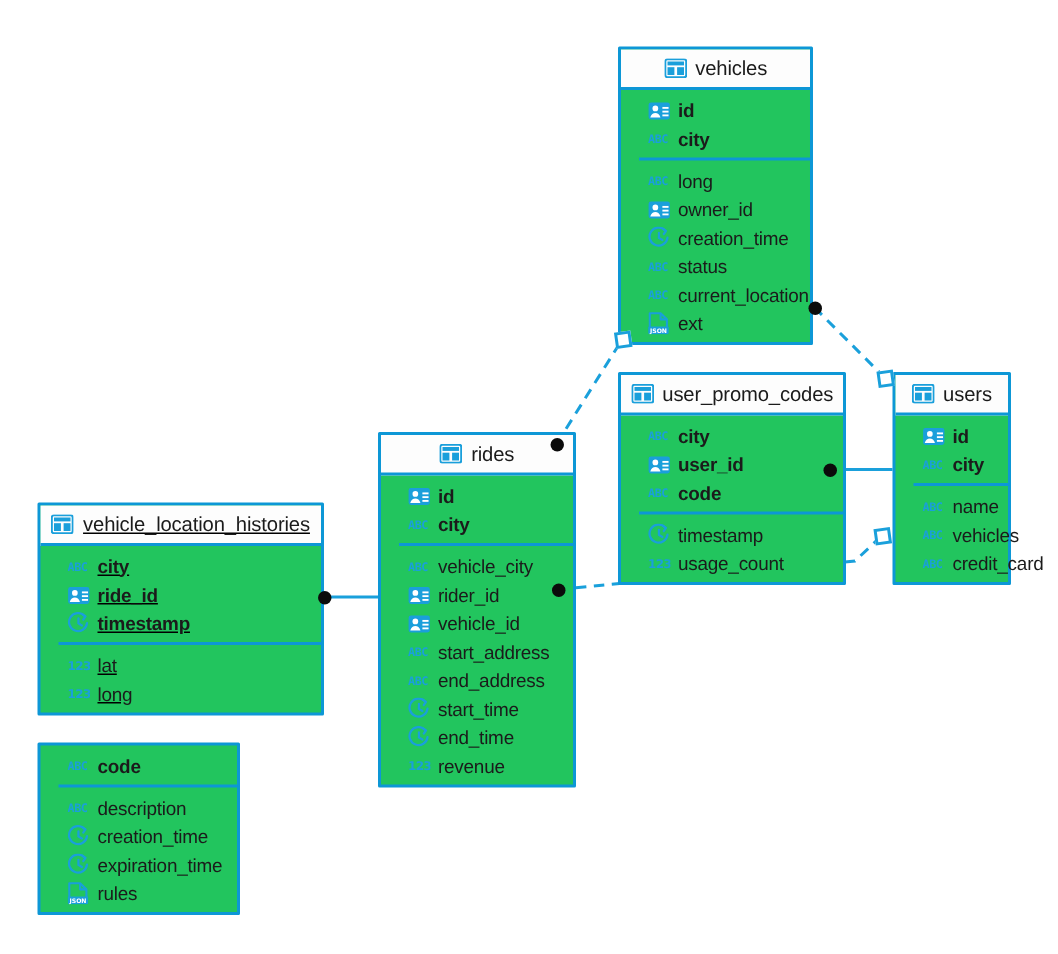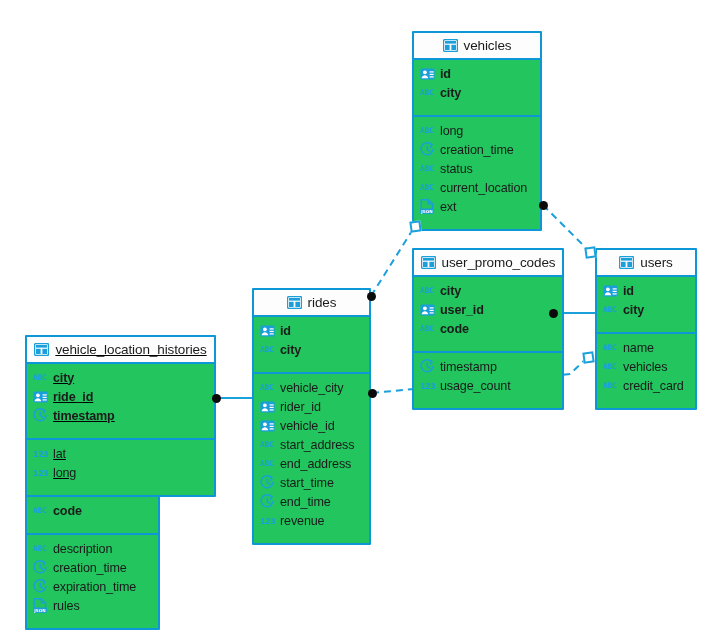--- a/index.html
+++ b/index.html
@@ -45,21 +45,22 @@
     border-bottom: 2px solid #0d97d6;
     padding: 0 8px;
   }
   .tbl-title {
     font-size: 13.5px;
     color: #1b1b1b;
     white-space: nowrap;
     letter-spacing: -0.1px;
   }
   .col-group {
-    padding: 4px 0 13px 0;
+    padding: 4px 0 3px 0;
+    margin-left: 12px;
   }
   .col-group.pk {
     border-bottom: 2px solid #0d97d6;
   }
   .col-row {
     display: flex;
     align-items: center;
     gap: 5px;
     height: 19px;
     padding: 0 6px 0 6px;
@@ -154,20 +155,33 @@
           <div class="col-row">
             <span class="ico">
               <svg width="16" height="9" viewBox="0 0 16 9">
                 <text x="0" y="7.6" font-family="DejaVu Sans Mono, monospace" font-size="8.4" font-weight="bold" fill="#1a9fdb" letter-spacing="-0.3">ABC</text>
               </svg>
             </span>
             <span class="col-name">long</span>
           </div>
           <div class="col-row">
             <span class="ico">
+              <svg width="15" height="12" viewBox="0 0 15 12">
+                <rect x="0.4" y="0.4" width="14.2" height="11.2" rx="1.6" fill="#1a9fdb"></rect>
+                <circle cx="4.9" cy="4.3" r="1.9" fill="#ffffff"></circle>
+                <path d="M1.5 10.3c0.5-2.1 2-3 3.4-3s2.9 0.9 3.4 3z" fill="#ffffff"></path>
+                <rect x="9.6" y="3.3" width="4.1" height="1.25" fill="#ffffff"></rect>
+                <rect x="9.6" y="5.8" width="4.1" height="1.25" fill="#ffffff"></rect>
+                <rect x="9.6" y="8.3" width="4.1" height="1.25" fill="#ffffff"></rect>
+              </svg>
+            </span>
+            <span class="col-name">owner_id</span>
+          </div>
+          <div class="col-row">
+            <span class="ico">
               <svg width="15" height="15" viewBox="0 0 15 15">
                 <path d="M11.4 2.6A6 6 0 1 0 13 7.4" fill="none" stroke="#1a9fdb" stroke-width="1.5" stroke-linecap="round"></path>
                 <path d="M9.8 1.4l2.2 1.5-1.5 2.2" fill="none" stroke="#1a9fdb" stroke-width="1.5" stroke-linecap="round" stroke-linejoin="round"></path>
                 <path d="M7.3 4.3v3.3l2.3 1.4" fill="none" stroke="#1a9fdb" stroke-width="1.5" stroke-linecap="round"></path>
               </svg>
             </span>
             <span class="col-name">creation_time</span>
           </div>
           <div class="col-row">
             <span class="ico">
@@ -255,21 +269,21 @@
           <div class="col-row">
             <span class="ico">
               <svg width="17" height="9" viewBox="0 0 17 9">
                 <text x="0" y="8" font-family="DejaVu Sans, sans-serif" font-size="9" font-weight="bold" fill="#1a9fdb" letter-spacing="-0.4">123</text>
               </svg>
             </span>
             <span class="col-name">usage_count</span>
           </div>
         </div>
       </div>
-      <div class="table-node" style="left: 595px; top: 248px; width: 102px;">
+      <div class="table-node" style="left: 595px; top: 248px; width: 79px;">
         <div class="tbl-header">
           <span class="ico">
             <svg width="15" height="13" viewBox="0 0 15 13">
               <rect x="0.5" y="0.5" width="14" height="12" rx="1.5" fill="none" stroke="#1a9fdb" stroke-width="1.4"></rect>
               <rect x="2" y="2" width="11" height="2.6" fill="#1a9fdb"></rect>
               <rect x="2" y="5.8" width="4.6" height="5.2" fill="#1a9fdb"></rect>
               <rect x="8.4" y="5.8" width="4.6" height="5.2" fill="#1a9fdb"></rect>
             </svg>
           </span>
           <span class="tbl-title">users</span>
@@ -317,21 +331,21 @@
           <div class="col-row">
             <span class="ico">
               <svg width="16" height="9" viewBox="0 0 16 9">
                 <text x="0" y="7.6" font-family="DejaVu Sans Mono, monospace" font-size="8.4" font-weight="bold" fill="#1a9fdb" letter-spacing="-0.3">ABC</text>
               </svg>
             </span>
             <span class="col-name">credit_card</span>
           </div>
         </div>
       </div>
-      <div class="table-node" style="left: 252px; top: 288px; width: 119px;">
+      <div class="table-node" style="left: 252px; top: 288px; width: 132px;">
         <div class="tbl-header">
           <span class="ico">
             <svg width="15" height="13" viewBox="0 0 15 13">
               <rect x="0.5" y="0.5" width="14" height="12" rx="1.5" fill="none" stroke="#1a9fdb" stroke-width="1.4"></rect>
               <rect x="2" y="2" width="11" height="2.6" fill="#1a9fdb"></rect>
               <rect x="2" y="5.8" width="4.6" height="5.2" fill="#1a9fdb"></rect>
               <rect x="8.4" y="5.8" width="4.6" height="5.2" fill="#1a9fdb"></rect>
             </svg>
           </span>
           <span class="tbl-title">rides</span>

